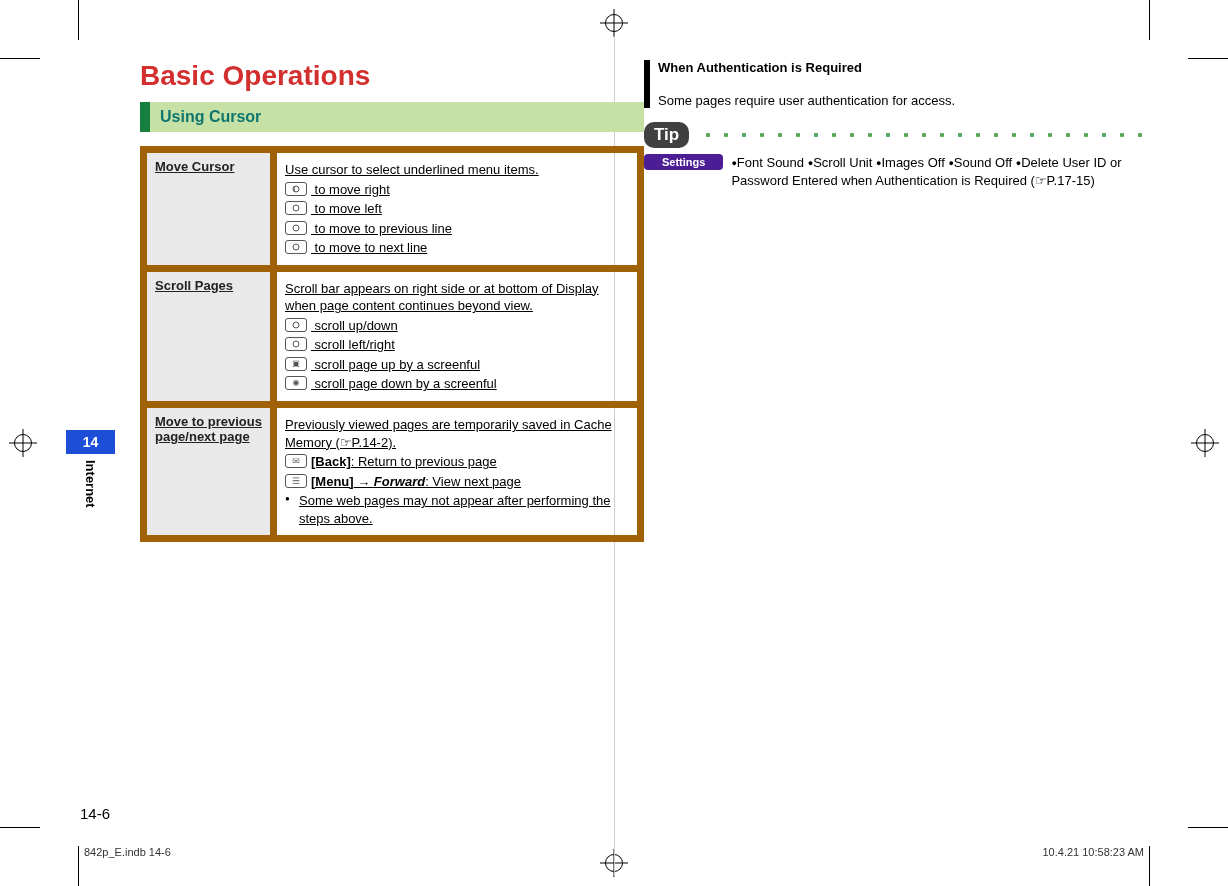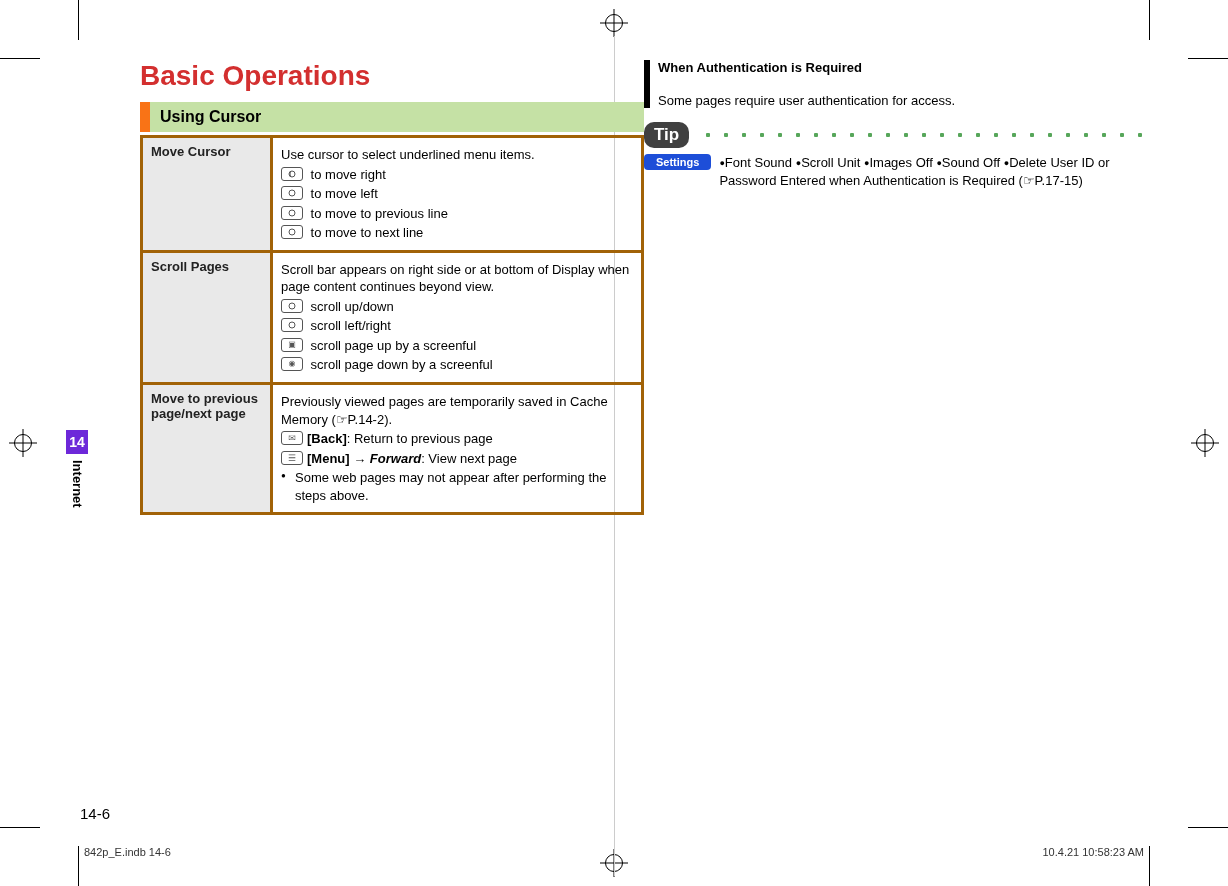--- a/index.html
+++ b/index.html
@@ -28,38 +28,39 @@
   .col { flex: 1; }
 
   h1 {
     color: #d32f2f;
     font-weight: 800;
     font-size: 28px;
     margin-bottom: 10px;
   }
   .section-heading {
     background: #c5e1a5;
-    border-left: 10px solid #f97316;
+    border-left: 10px solid #15803d;
     padding: 6px 10px;
     font-weight: 700;
     font-size: 16px;
-    color: #000000;
-    margin-bottom: 3px;
+    color: #0f766e;
+    margin-bottom: 14px;
   }
 
   table.ops {
     width: 100%;
     border-collapse: collapse;
     font-size: 13px;
   }
   table.ops td, table.ops th {
-    border: 3px solid #a16207;
+    border: 7px solid #a16207;
     padding: 6px 8px;
     vertical-align: top;
     text-align: left;
+    text-decoration: underline;
   }
   table.ops th {
     background: #e9e9e9;
     font-weight: 700;
     width: 130px;
     color: #222;
   }
 
   .key {
     display: inline-block;
@@ -106,42 +107,42 @@
     font-weight: 700;
     font-size: 17px;
     padding: 3px 10px;
     border-radius: 10px;
     margin-right: 10px;
   }
   .tip-dots { flex:1; height:6px; background-image: radial-gradient(circle, #57a65a 2px, transparent 2.5px); background-size: 18px 6px; background-repeat: repeat-x; background-position: left center;}
 
   .settings-row { display:flex; font-size:13px; align-items:flex-start; gap:8px;}
   .settings-badge {
-    background: #1d4ed8;
+    background: #4c1d95;
     color: #fff;
     font-weight: 700;
     font-size: 11px;
-    padding: 2px 12px;
+    padding: 2px 18px;
     border-radius: 4px;
     white-space: nowrap;
   }
   .settings-text { flex:1; line-height:1.4; }
   .bullet { font-size: 9px; vertical-align: 1px; }
   .ptr { font-family: Arial; }
 
   
   .side-tab {
     position: absolute;
     left: -14px;
     top: 370px;
     text-align: center;
   }
   .side-tab .num {
-    background: #6d28d9; color:#fff; font-weight:700;
-    width: 22px; padding: 4px 0; font-size: 14px;
+    background: #1d4ed8; color:#fff; font-weight:700;
+    width: 49px; padding: 4px 0; font-size: 14px;
   }
   .side-tab .txt {
     writing-mode: vertical-rl;
     font-weight: 700;
     font-size: 13px;
     padding-top: 6px;
     margin: 0 auto;
   }
 
   .page-num {

